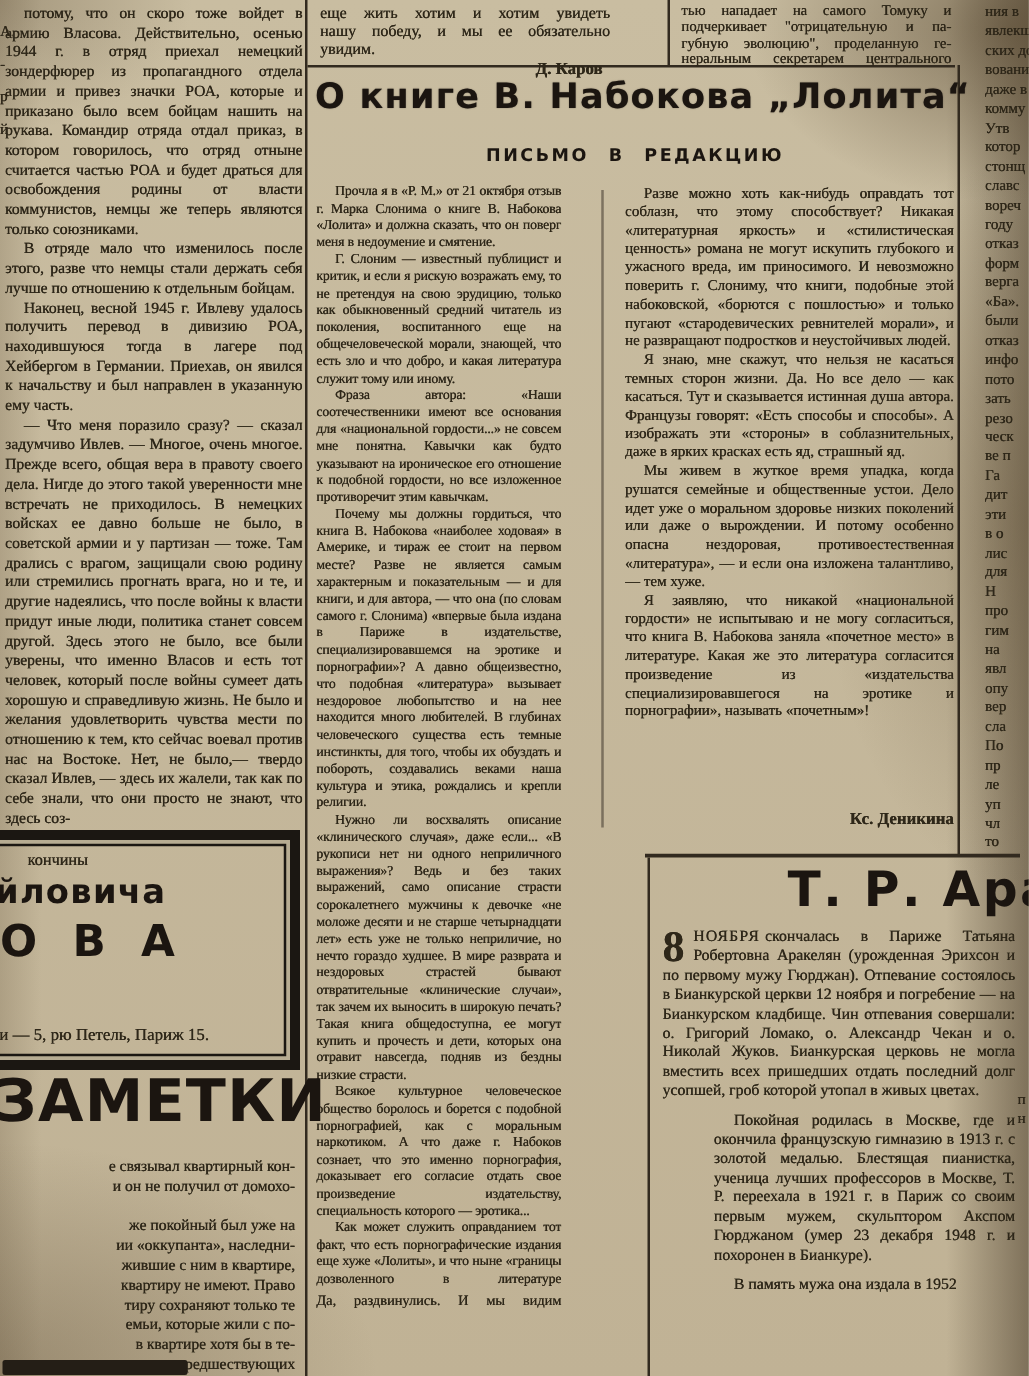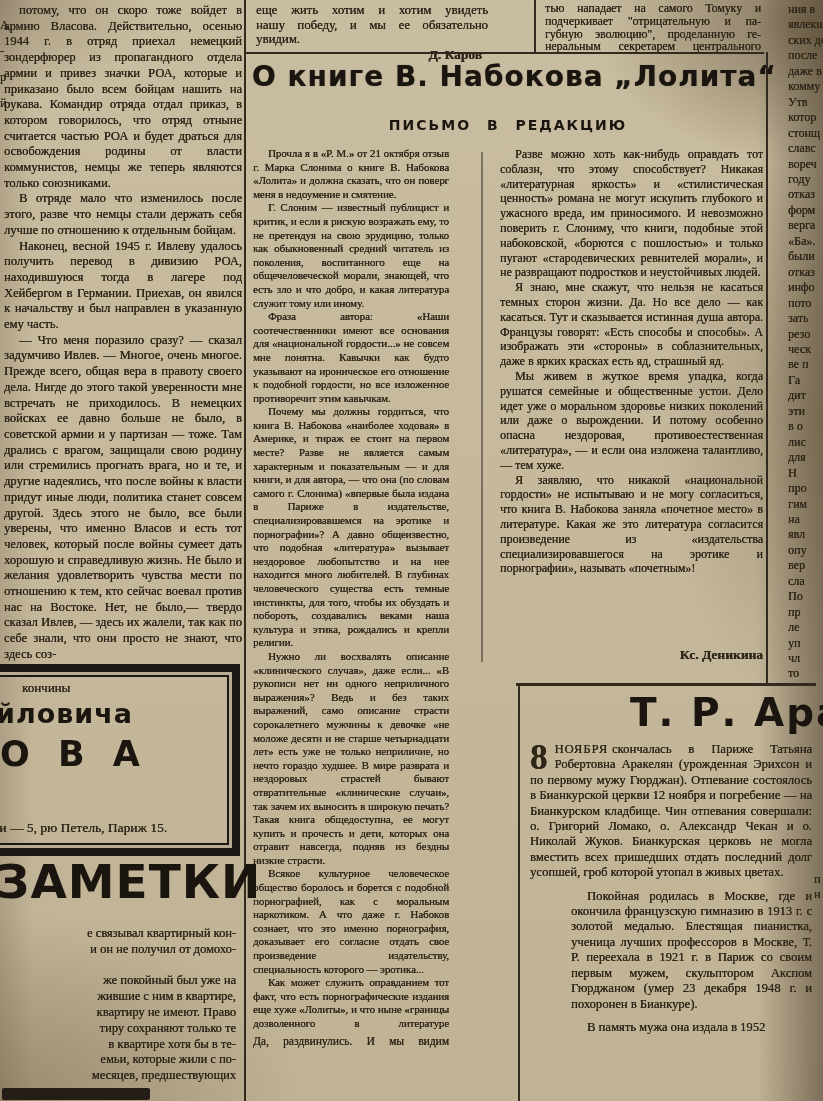--- a/index.html
+++ b/index.html
@@ -171,43 +171,44 @@
   <div class="abs disp" id="obit-line3">О В А</div>
   <div class="abs body-text" id="obit-line4">зи — 5, рю Петель, Париж 15.</div>
 </div>
 
 <div class="abs disp" id="zametki-heading">ЗАМЕТКИ</div>
 <div class="abs body-text" id="zametki-lines">
     <div>е связывал квартирный кон-</div>
     <div>и он не получил от домохо-</div>
     <div></div>
     <div>же покойный был уже на</div>
+    <div>ии «оккупанта», наследни-</div>
     <div>жившие с ним в квартире,</div>
     <div>квартиру не имеют. Право</div>
     <div>тиру сохраняют только те</div>
+    <div>емьи, которые жили с по-</div>
     <div>в квартире хотя бы в те-</div>
-    <div>емьи, которые жили с по-</div>
     <div>месяцев, предшествующих</div>
   </div>
 <div class="abs" id="smudge"></div>
 
 <div class="abs disp" id="ara-headline">Т. Р. Ара</div>
 <div class="abs body-text" id="ara-body">
   <div class="para">
     <span class="dropcap">8</span><span class="lead-caps">НОЯБРЯ</span><span>скончалась в Париже Татьяна Робертовна Аракелян (урожденная Эрихсон и по первому мужу Гюрджан). Отпевание состоялось в Бианкурской церкви 12 ноября и погребение — на Бианкурском кладбище. Чин отпевания совершали: о. Григорий Ломако, о. Александр Чекан и о. Николай Жуков. Бианкурская церковь не могла вместить всех пришедших отдать последний долг усопшей, гроб которой утопал в живых цветах.</span>
   </div>
   <div class="para indent">Покойная родилась в Москве, где и окончила французскую гимназию в 1913 г. с золотой медалью. Блестящая пианистка, ученица лучших профессоров в Москве, Т. Р. переехала в 1921 г. в Париж со своим первым мужем, скульптором Акспом Гюрджаном (умер 23 декабря 1948 г. и похоронен в Бианкуре).</div>
   <div class="para indent">В память мужа она издала в 1952</div>
 </div>
 
 <div class="abs body-text" id="right-frags">
     <div>ния в</div>
     <div>явлекш</div>
     <div>ских до</div>
-    <div>после</div>
+    <div>вовани</div>
     <div>даже в</div>
     <div>комму</div>
     <div>Утв</div>
     <div>котор</div>
     <div>стонщ</div>
     <div>славс</div>
     <div>вореч</div>
     <div>году</div>
     <div>отказ</div>
     <div>форм</div>

